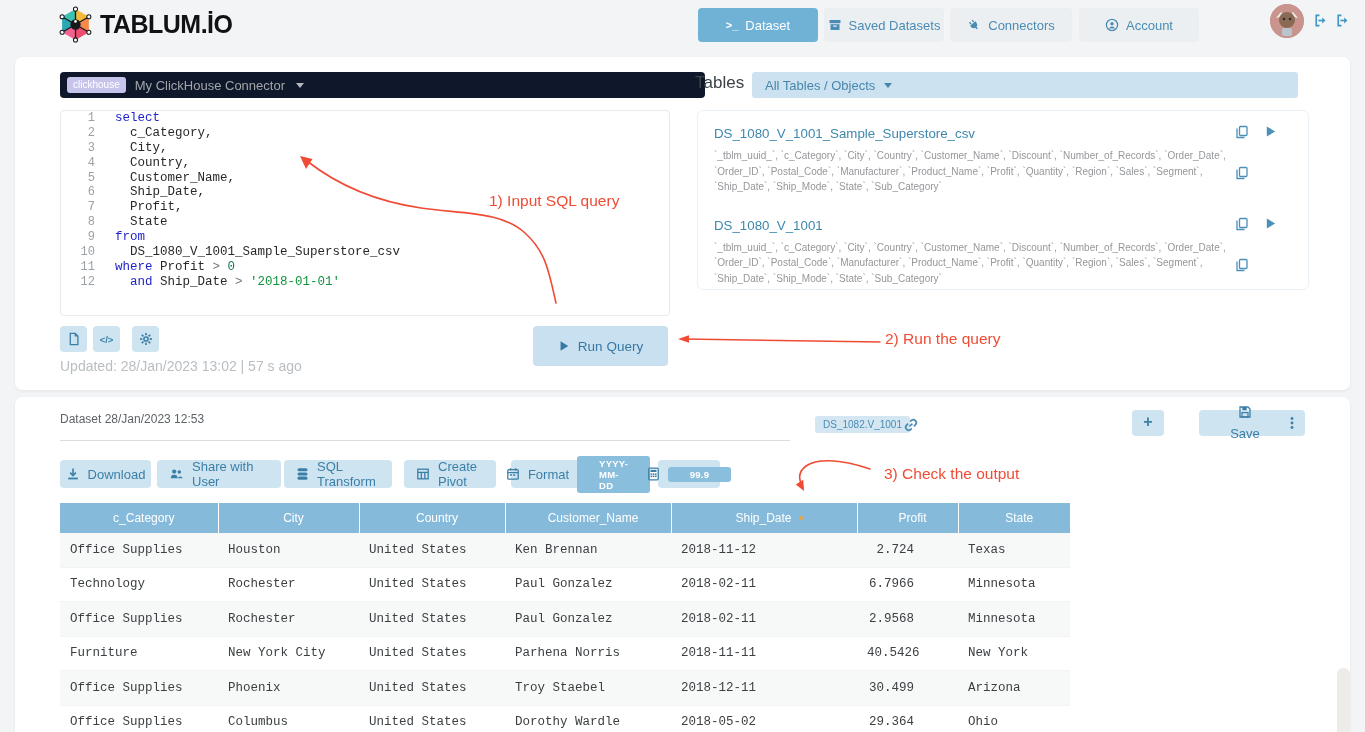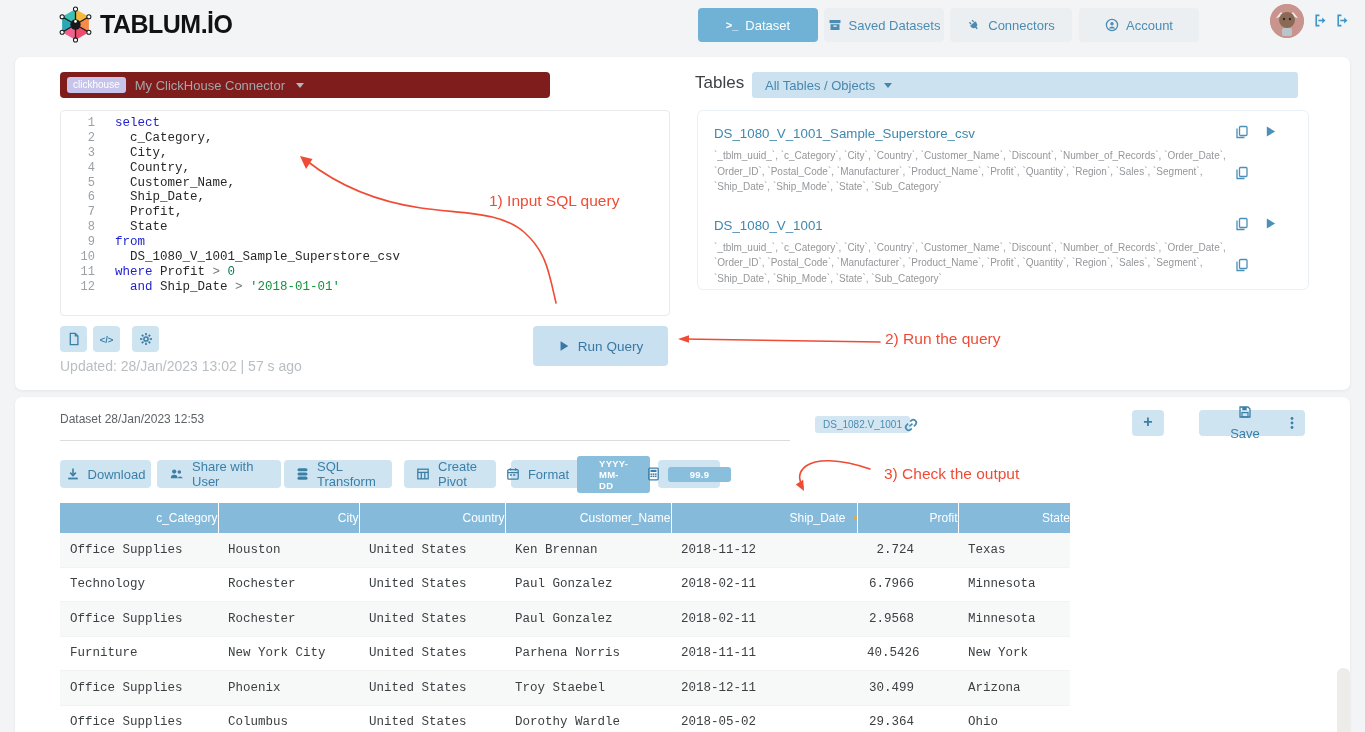--- a/index.html
+++ b/index.html
@@ -12,27 +12,27 @@
   .logo-wrap{left:57px;top:6px;display:flex;align-items:center;gap:6px;}
   .logo-text{font-size:25px;font-weight:800;color:#101214;letter-spacing:-.5px;transform:scaleY(1.05);}
   .nav-btn{position:absolute;top:8px;height:34px;border-radius:4px;display:flex;align-items:center;justify-content:center;gap:7px;
            font-size:13px;color:#4a8cb3;background:#eceff1;cursor:pointer;}
   .nav-btn.active{background:#6fb2d5;color:#fff;}
   .nav-icon{display:flex;align-items:center;}
   .avatar{left:1270px;top:4px;width:34px;height:34px;border-radius:50%;background:#c9948d;overflow:hidden;display:flex;align-items:center;justify-content:center;}
   .hdr-exit{top:13px;color:#3f96c6;}
 
   
-  .connector-bar{left:60px;top:72px;width:490px;height:26px;background:#7f1d1d;border-radius:4px;display:flex;align-items:center;gap:9px;padding-left:7px;box-sizing:border-box;text-align:center;}
+  .connector-bar{left:60px;top:72px;width:645px;height:26px;background:#0f172a;border-radius:4px;display:flex;align-items:center;gap:9px;padding-left:7px;box-sizing:border-box;text-align:center;}
   .ch-badge{background:#c7c4ec;color:#fff;font-size:10px;padding:2px 6px 3px;border-radius:3px;}
   .conn-name{color:#a2a6a9;font-size:13px;}
   .caret{width:0;height:0;border-left:4px solid transparent;border-right:4px solid transparent;border-top:5px solid #b4b8bb;margin-left:2px;}
 
   .sql-editor{left:60px;top:110px;width:610px;height:206px;background:#fff;border:1px solid #e9eaec;border-radius:4px;box-sizing:border-box;
-              font-family:"Liberation Mono",monospace;font-size:12.5px;padding-top:5px;overflow:hidden;}
+              font-family:"Liberation Mono",monospace;font-size:12.5px;overflow:hidden;}
   .code-line{white-space:pre;line-height:14.9px;height:14.9px;}
   .code-line .ln{display:inline-block;width:34px;text-align:right;margin-right:20px;color:#9aa1a6;font-size:12px;}
   .tok.kw{color:#1f24cc;}
   .tok.id{color:#26282a;}
   .tok.op{color:#777;}
   .tok.num{color:#0f7b5f;}
   .tok.str{color:#12943c;}
 
   .icon-btn{position:absolute;top:326px;width:27px;height:26px;background:#cfe4f1;border-radius:4px;color:#3b7fa7;
             display:flex;align-items:center;justify-content:center;font-size:10px;font-weight:700;cursor:pointer;}
@@ -60,21 +60,21 @@
   .ds-underline{left:60px;top:440px;width:730px;height:1px;background:#dadddf;}
   .ds-badge{left:815px;top:416px;background:#d3e6f2;color:#4c8cb2;font-size:10px;padding:3px 8px;border-radius:3px;}
   .ds-link-icon{left:903px;top:417px;color:#4c8cb2;}
   .sm-btn{position:absolute;top:410px;height:26px;background:#cfe4f1;border-radius:4px;color:#3b7fa7;display:flex;align-items:center;justify-content:center;gap:7px;font-size:13px;cursor:pointer;}
 
   .tool-btn{position:absolute;top:460px;height:28px;background:#cfe4f1;border-radius:4px;color:#3b7fa7;display:flex;align-items:center;justify-content:center;gap:8px;font-size:13px;padding:0 12px;box-sizing:border-box;cursor:pointer;}
   .mini-badge{background:#8abedd;color:#fff;font-size:9.5px;font-weight:700;padding:2px 22px;border-radius:3px;letter-spacing:.2px;}
 
   
   .result-table{left:60px;top:503px;width:1010px;border-collapse:collapse;table-layout:fixed;}
-  .result-table th{background:#85badb;color:#fff;font-size:12px;font-weight:400;text-align:right;height:30px;padding:0 0 0 10px;
+  .result-table th{background:#85badb;color:#fff;font-size:12px;font-weight:400;text-align:center;height:30px;padding:0 0 0 10px;
                    border-right:1px solid rgba(255,255,255,.65);overflow:hidden;white-space:nowrap;}
   .result-table th:last-child{border-right:none;}
   .result-table td{font-family:"Liberation Mono",monospace;font-size:12.5px;color:#3c4043;height:33.5px;padding:0 0 0 10px;
                    white-space:nowrap;overflow:hidden;}
   .result-table tbody tr:nth-child(odd){background:#f7f9f9;}
   .result-table tbody tr:nth-child(even){background:#ffffff;}
   .result-table tbody tr{border-bottom:1px solid #f1f3f4;}
   .result-table td.num{text-align:right;padding-right:44px;}
   .sort-dot{display:inline-block;width:4px;height:4px;border-radius:50%;background:#f2a33c;margin-left:7px;vertical-align:2px;}
 

